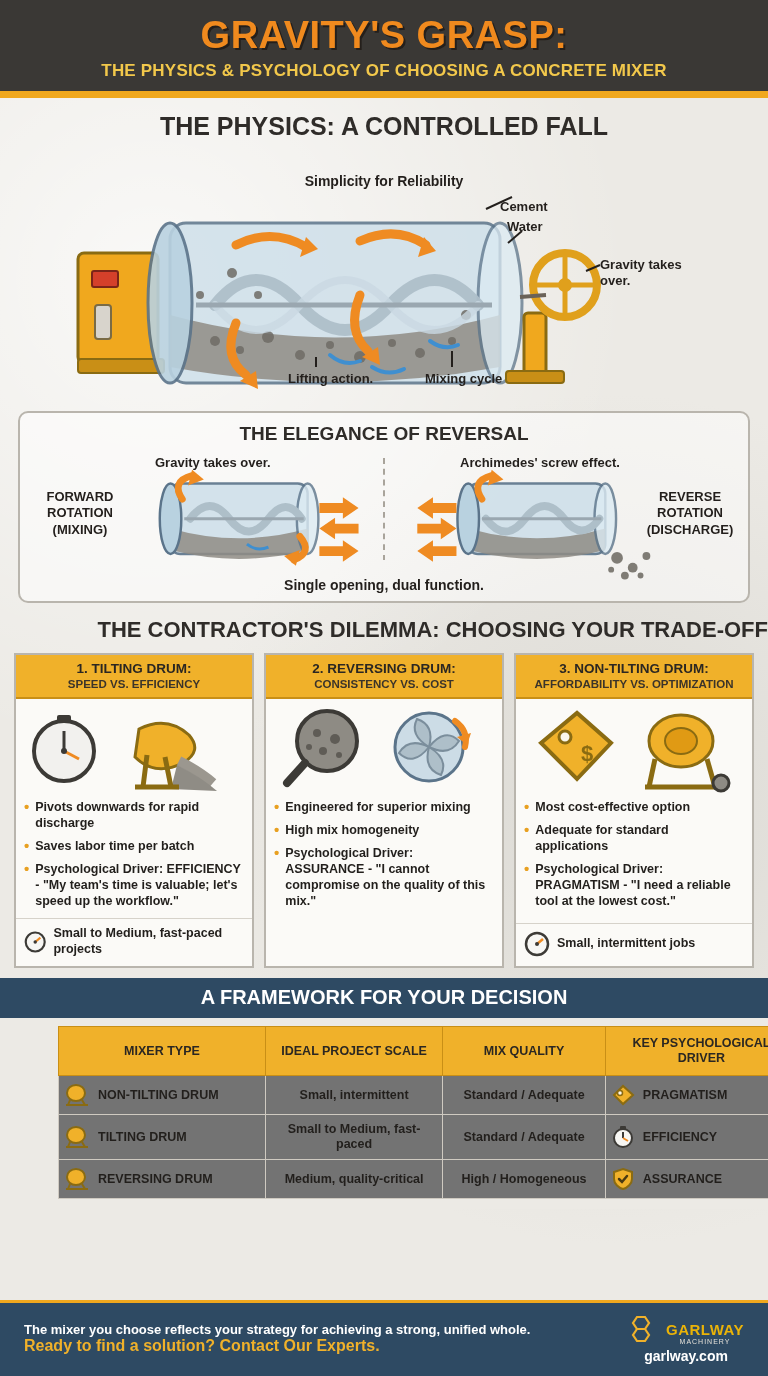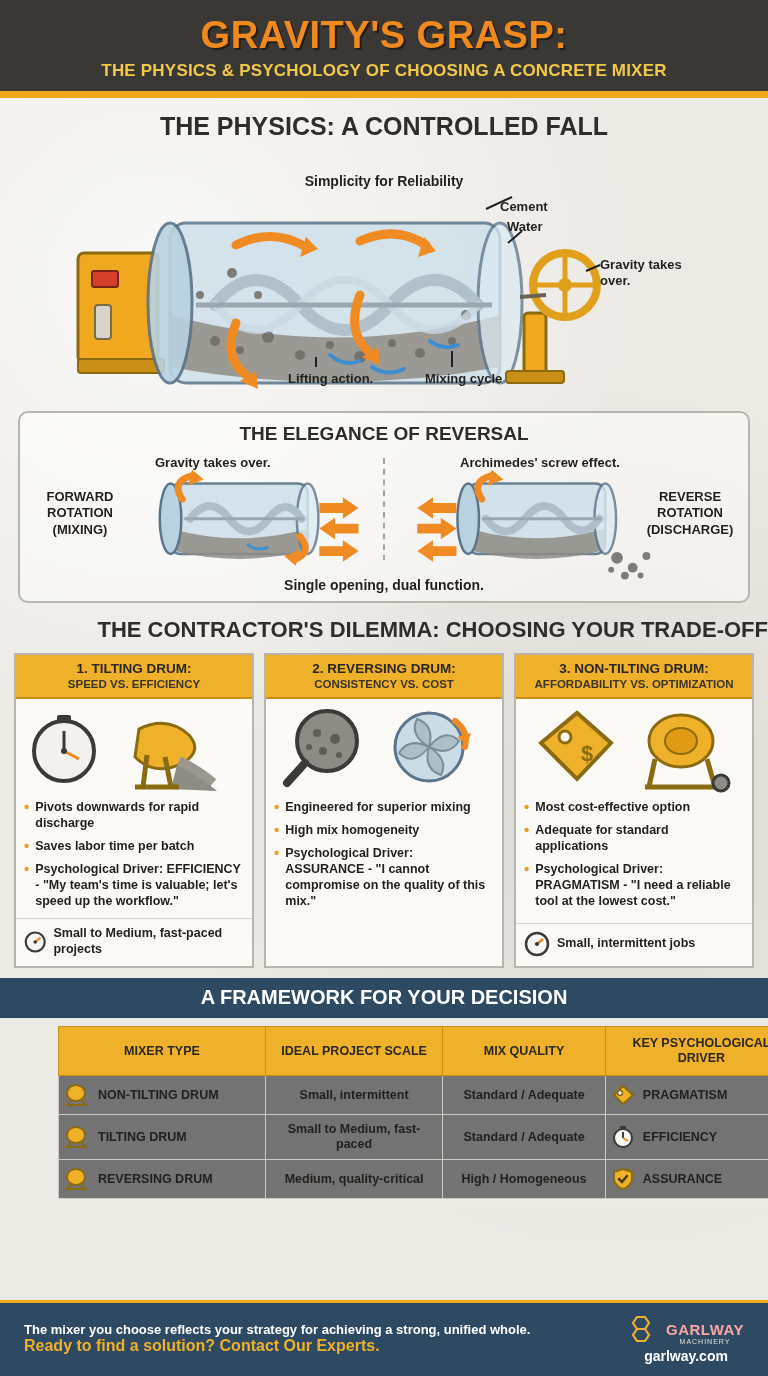--- a/index.html
+++ b/index.html
@@ -165,21 +165,21 @@
     background: #2e4a63;
     display: flex; align-items: center; justify-content: space-between;
     padding: 10px 24px 12px;
     border-top: 3px solid #f0a81e;
   }
   .footer-left { color: #fff; }
   .footer-line1 { font-size: 13px; font-weight: bold; }
   .footer-line2 { font-size: 16px; font-weight: bold; color: #f0b12a; margin-top: 0; }
   .footer-right { text-align: center; color: #fff; }
   .brandrow { display: flex; align-items: center; gap: 8px; }
-  .brandname { font-size: 15px; font-weight: bold; color: #fca5a5; letter-spacing: .5px; margin-top: 8px; }
+  .brandname { font-size: 15px; font-weight: bold; color: #eab308; letter-spacing: .5px; margin-top: 8px; }
   .brandsub { font-size: 7px; color: #e4e0d8; letter-spacing: 1px; }
   .brandurl { font-size: 14px; font-weight: bold; color: #fff; margin-top: 3px; }
 </style>
 </head>
 <body>
 
 <div class="page">
 
   <div class="header">
     <div class="header-title">GRAVITY'S GRASP:</div>

